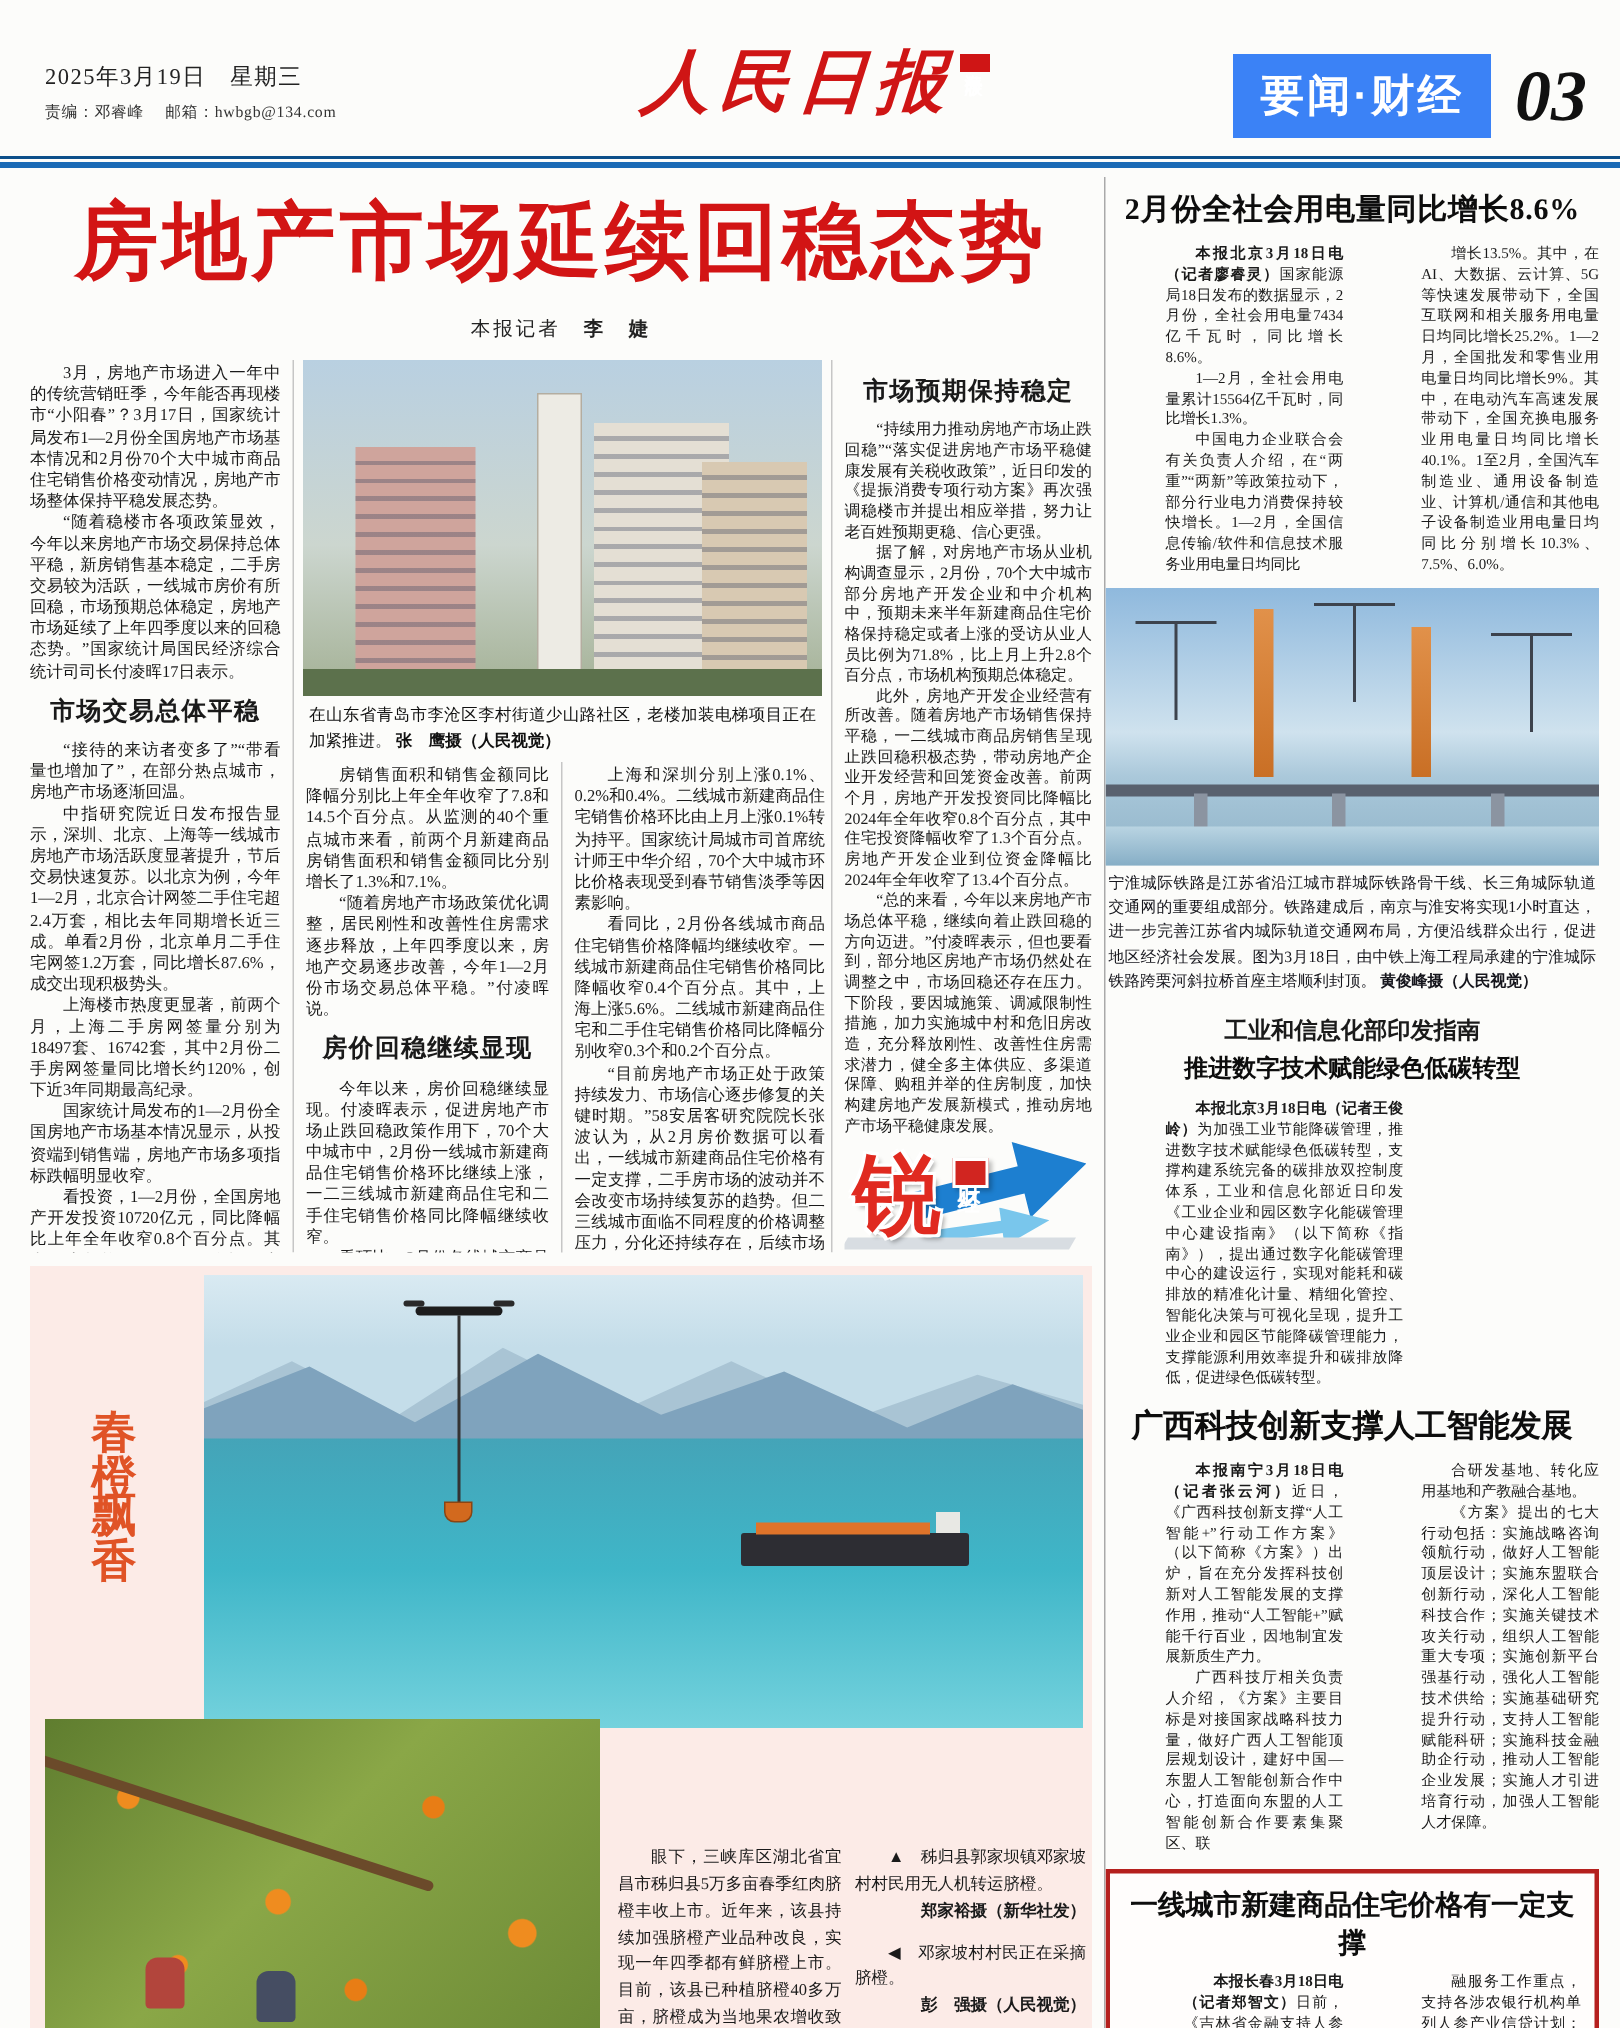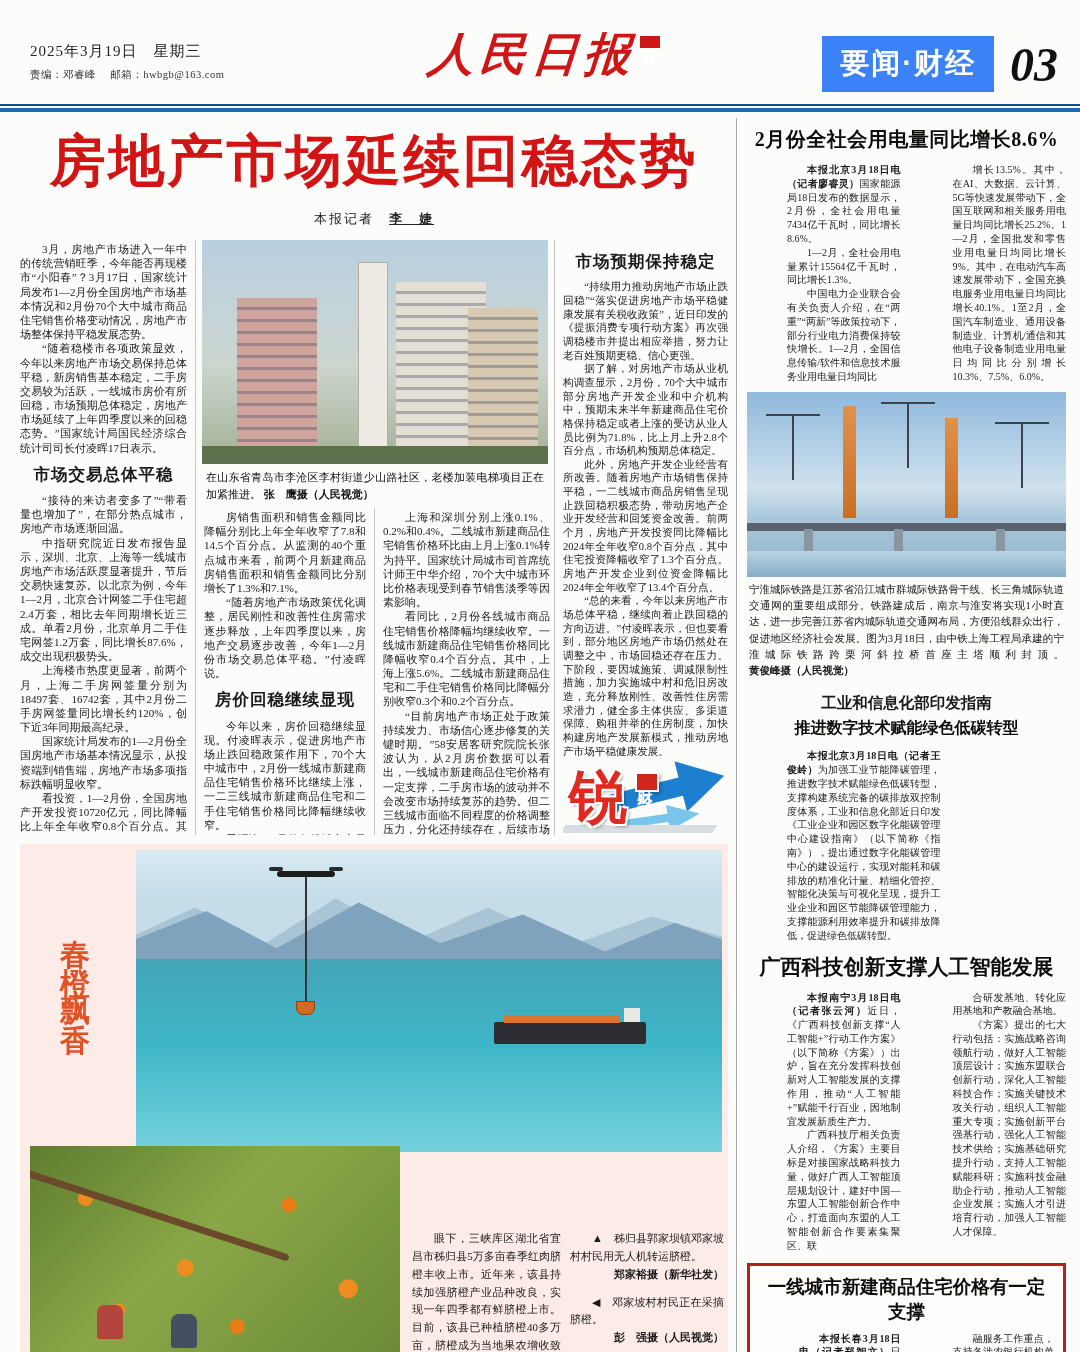--- a/index.html
+++ b/index.html
@@ -22,26 +22,26 @@
   .hdr-right { position:absolute; right:0; top:10px; display:flex; align-items:center; }
   .section-box { background:#3b82f6; color:#fff; font-family:"Liberation Sans",sans-serif;
      font-weight:bold; font-size:29px; letter-spacing:2px; padding:8px 18px; }
   .pageno { font-size:48px; font-weight:bold; font-style:italic; color:#111; margin-left:16px; font-family:"Liberation Serif",serif; }
   .rule-thin { position:absolute; top:104px; left:0; width:1080px; height:2px; background:#0c4f8a; }
   .rule-thick { position:absolute; top:108px; left:0; width:1080px; height:4px; background:#1a6ab5; }
 
   
   .content { position:absolute; top:118px; left:20px; right:14px; bottom:0; display:flex; }
   .main-col { width:708px; display:flex; flex-direction:column; }
-  .right-col { width:330px; margin-left:8px; border-left:1px solid #a9a9a9; padding-left:10px; overflow:hidden; }
+  .right-col { width:330px; margin-left:8px; border-left:1px solid #a9a9a9; padding-left:0; overflow:hidden; }
 
   
   .m-title { font-size:56px; font-weight:bold; color:#d21414; text-align:center; letter-spacing:3px; margin:6px 0 10px; }
   .m-byline { text-align:center; font-size:13px; color:#222; margin-bottom:12px; letter-spacing:2px; }
-  .m-byline b { margin-left:10px;text-decoration:underline; }
+  .m-byline b { margin-left:10px; }
   .m-body { display:flex; height:600px; overflow:hidden; }
   .tcol { font-size:11px; line-height:1.29; text-align:justify; }
   .tcol p, .para { margin:0; text-indent:2em; }
   .tcol-1 { width:175px; padding:2px 8px 0 0; }
   .midwrap { width:360px; border-left:1px solid #c6c6c6; border-right:1px solid #c6c6c6; padding:0 2px; }
   .midcols { display:flex; height:330px; overflow:hidden; }
   .tcol-2 { width:177px; padding:2px 8px 0 6px; border-right:1px solid #c6c6c6; }
   .tcol-3 { width:177px; padding:2px 2px 0 8px; }
   .tcol-4 { width:173px; padding:2px 0 0 8px; font-size:10.6px; display:flex; flex-direction:column; }
   .subhead { font-family:"Liberation Sans","DejaVu Sans",sans-serif; font-weight:bold; font-size:16.5px;
@@ -143,21 +143,21 @@
 </head>
 <body>
 
 <div class="page">
 
   <div class="hdr">
     <div class="hdr-left">
       <div class="hdr-date">2025年3月19日　星期三</div>
       <div class="hdr-edline">
         <span>责编：邓睿峰</span>　
-        <span>邮箱：hwbgb@163.com</span>
+        <span>邮箱：hwbgb@134.com</span>
       </div>
     </div>
     <div class="masthead">
       <div class="masthead-title">人民日报</div>
       <div class="masthead-badge">海外版</div>
     </div>
     <div class="hdr-right">
       <div class="section-box">要闻·财经</div>
       <div class="pageno">03</div>
     </div>

